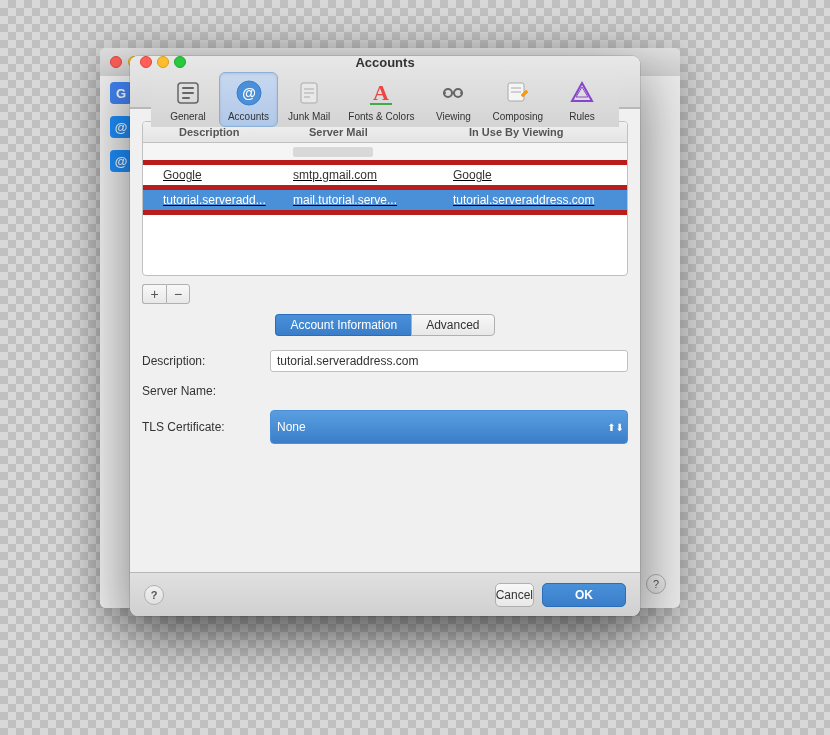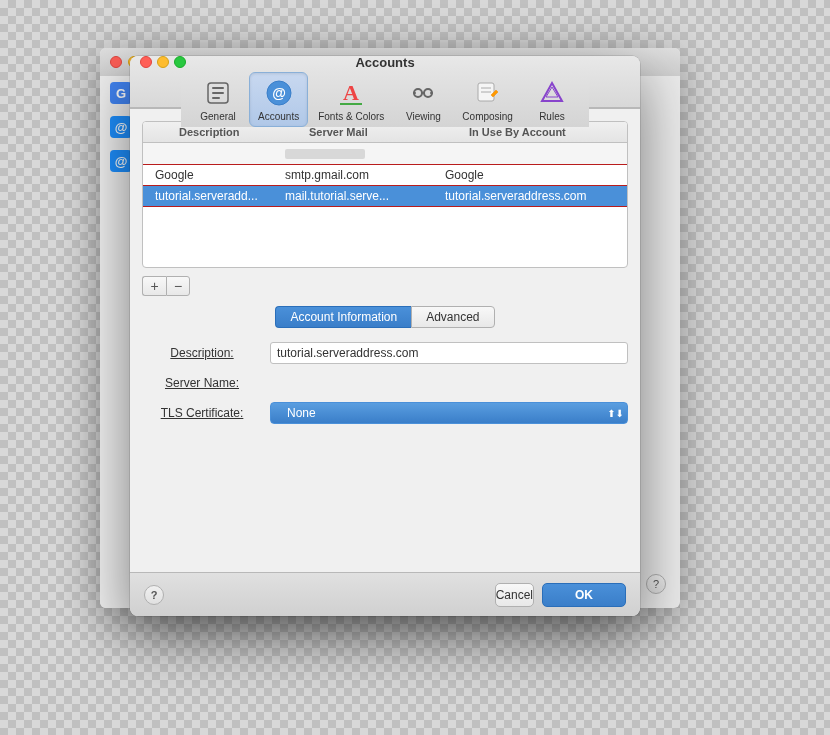--- a/index.html
+++ b/index.html
@@ -228,23 +228,24 @@
     .smtp-table-header-cell {
       font-size: 11px;
       color: #555;
       font-weight: 600;
       padding-left: 28px;
     }
 
     .smtp-table-row {
       display: grid;
       grid-template-columns: 130px 160px 1fr;
-      padding: 3px 12px;
-      border-bottom: 1px solid #b91c1c;
-      align-items: center;
+      padding: 3px 20px;
+      border-bottom: 5px solid #b91c1c;
+      align-items: center;
+      text-decoration: underline;
     }
 
     .smtp-table-row.selected {
       background: #4a90d9;
     }
 
     .smtp-table-row.selected .smtp-cell {
       color: white;
     }
 
@@ -314,52 +315,51 @@
     }
 
     
     .form-row {
       display: flex;
       align-items: center;
       margin-bottom: 12px;
     }
 
     .form-label {
-      text-align: center;
+      text-align: left;
       font-size: 12px;
       color: #333;
       font-weight: 500;
       width: 120px;
       margin-right: 8px;
       flex-shrink: 0;
-      text-decoration: underline;
     }
 
     .form-input {
       flex: 1;
       height: 22px;
       border: 1px solid #c0c0c0;
       border-radius: 3px;
       padding: 0 6px;
       font-size: 12px;
       background: white;
       color: #333;
     }
 
     .form-select-container {
       flex: 1;
       position: relative;
     }
 
     .form-select {
       width: 100%;
-      height: 22px;
+      height: 34px;
       border: 1px solid #4a90d9;
       border-radius: 4px;
-      padding: 0 16px;
+      padding: 0 6px;
       font-size: 12px;
       background: linear-gradient(to bottom, #5a9ee0, #3a7ec9);
       color: white;
       appearance: none;
       cursor: pointer;
       padding-right: 24px;
     }
 
     .select-arrow {
       position: absolute;
@@ -496,20 +496,31 @@
       <div class="toolbar-item active">
         <div class="toolbar-icon">
           <svg width="30" height="30" viewBox="0 0 30 30">
             <circle cx="15" cy="15" r="12" fill="#4a90d9" stroke="#3a7ec9" stroke-width="1"></circle>
             <text x="15" y="20" text-anchor="middle" fill="white" font-size="14" font-weight="bold" font-family="Arial">@</text>
           </svg>
         </div>
         <span class="toolbar-label">Accounts</span>
       </div>
 
+      <div class="toolbar-item">
+        <div class="toolbar-icon">
+          <svg width="28" height="28" viewBox="0 0 28 28">
+            <rect x="6" y="4" width="16" height="20" rx="2" fill="#e8e8e8" stroke="#aaa" stroke-width="1"></rect>
+            <line x1="9" y1="10" x2="19" y2="10" stroke="#aaa" stroke-width="1"></line>
+            <line x1="9" y1="14" x2="19" y2="14" stroke="#aaa" stroke-width="1"></line>
+            <line x1="9" y1="18" x2="15" y2="18" stroke="#aaa" stroke-width="1"></line>
+          </svg>
+        </div>
+        <span class="toolbar-label">Junk Mail</span>
+      </div>
 
       <div class="toolbar-item">
         <div class="toolbar-icon">
           <svg width="30" height="30" viewBox="0 0 30 30">
             <text x="15" y="22" text-anchor="middle" font-family="serif" font-size="22" font-weight="bold" fill="#e44">A</text>
             <line x1="4" y1="26" x2="26" y2="26" stroke="#4a4" stroke-width="2"></line>
           </svg>
         </div>
         <span class="toolbar-label">Fonts &amp; Colors</span>
       </div>
@@ -553,21 +564,21 @@
   </div>
 
   <div class="toolbar-separator"></div>
 
   <div class="content">
 
     <div class="smtp-table-container">
       <div class="smtp-table-header">
         <div class="smtp-table-header-cell">Description</div>
         <div class="smtp-table-header-cell">Server Mail</div>
-        <div class="smtp-table-header-cell">In Use By Account</div>
+        <div class="smtp-table-header-cell">In Use By Viewing</div>
       </div>
 
       <div class="smtp-table-row" style="height:22px; background:#f5f5f5;">
         <div class="smtp-cell"></div>
         <div class="smtp-cell">
           <div style="width:80px;height:10px;background:#d8d8d8;border-radius:2px;"></div>
         </div>
         <div class="smtp-cell"></div>
       </div>
       <div class="smtp-table-row">

